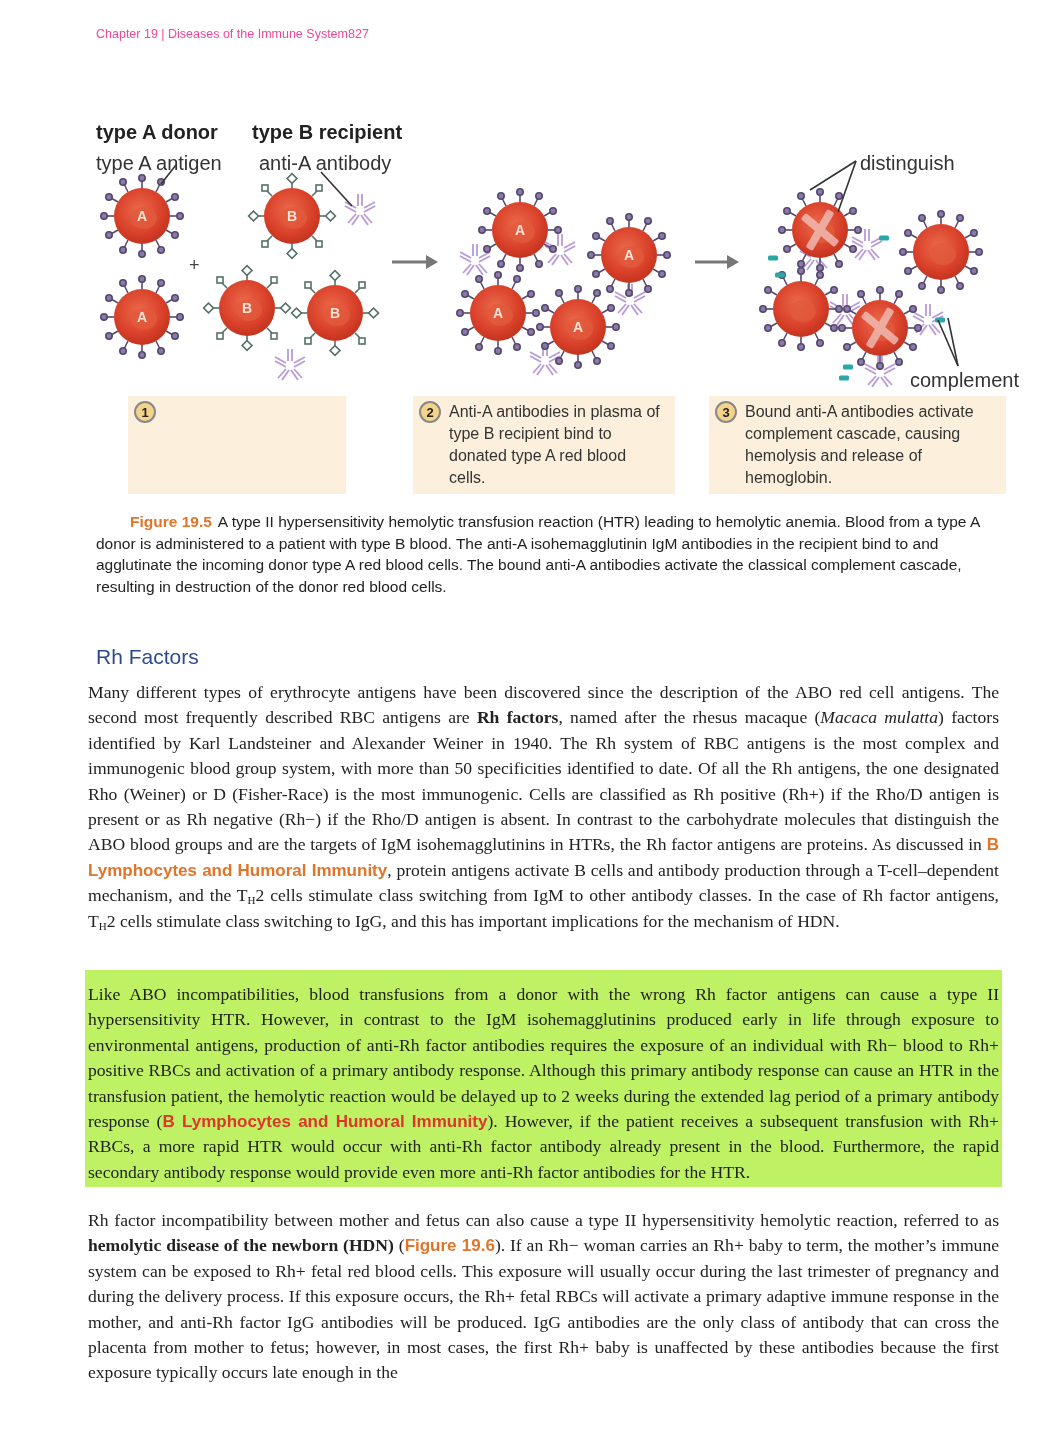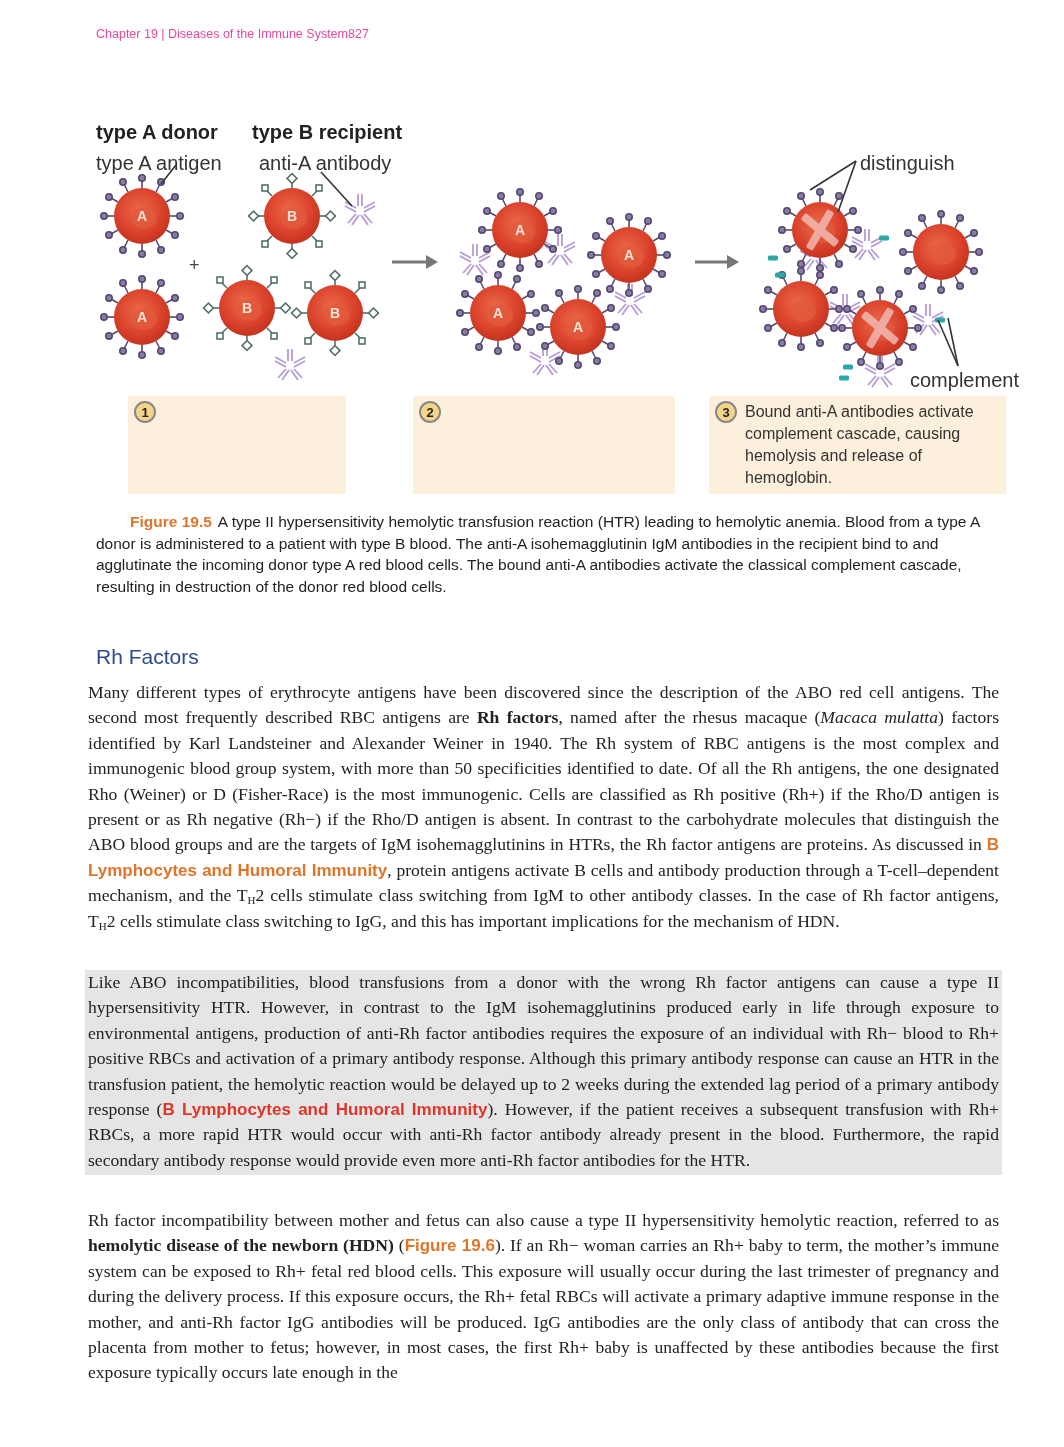--- a/index.html
+++ b/index.html
@@ -18,21 +18,21 @@
   .step-num { position: absolute; left: 6px; top: 5px; width: 22px; height: 22px; border-radius: 50%; background: #f4d48a; border: 2px solid #888; box-sizing: border-box; font-size: 13px; font-weight: bold; text-align: center; line-height: 19px; color: #222; }
 
   .caption { position: absolute; top: 511px; left: 96px; width: 912px; font-size: 15.5px; line-height: 21.5px; color: #222; }
   .caption .figref { color: #e0752a; font-weight: bold; margin-right: 6px; margin-left: 34px; }
 
   .section-title { position: absolute; top: 645px; left: 96px; font-size: 21px; color: #2e4a8e; font-weight: normal; }
 
   .para { position: absolute; left: 88px; width: 911px; font-size: 17.6px; line-height: 25.4px; text-align: justify; color: #222; }
   .para .link { font-family: "Liberation Sans", "DejaVu Sans", sans-serif; color: #e0752a; font-weight: bold; font-size: 17px; }
   .para.hl .link { color: #e0352a; }
-  .hl { background: #e5e5e5; padding: 0 3px; margin-left: -3px; box-sizing: content-box; }
+  .hl { background: #bef264; padding: 12px 3px; margin-left: -3px; box-sizing: content-box; }
   sub { font-size: 11px; vertical-align: -3px; line-height: 0; }
 </style>
 </head>
 <body>
 
 <div class="running-head sans">
   <span>Chapter 19 | Diseases of the Immune System</span>
   <span>827</span>
 </div>
 
@@ -197,20 +197,21 @@
   <div class="fig-label" style="left:6px; top:42px;">type A antigen</div>
   <div class="fig-label" style="left:169px; top:42px;">anti-A antibody</div>
   <div class="fig-label" style="left:770px; top:42px;">distinguish</div>
   <div class="fig-label" style="left:820px; top:259px;">complement</div>
 
   <div class="step-box" style="left:38px; width:218px; top:286px;">
     <span class="step-num">1</span>
   </div>
   <div class="step-box" style="left:323px; width:262px; top:286px;">
     <span class="step-num">2</span>
+    <span>Anti-A antibodies in plasma of type B recipient bind to donated type A red blood cells.</span>
   </div>
   <div class="step-box" style="left:619px; width:297px; top:286px;">
     <span class="step-num">3</span>
     <span>Bound anti-A antibodies activate complement cascade, causing hemolysis and release of hemoglobin.</span>
   </div>
 </div>
 
 <div class="caption sans">
   <span class="figref">Figure 19.5</span><span>A type II hypersensitivity hemolytic transfusion reaction (HTR) leading to hemolytic anemia. Blood from a type A donor is administered to a patient with type B blood. The anti-A isohemagglutinin IgM antibodies in the recipient bind to and agglutinate the incoming donor type A red blood cells. The bound anti-A antibodies activate the classical complement cascade, resulting in destruction of the donor red blood cells.</span>
 </div>

